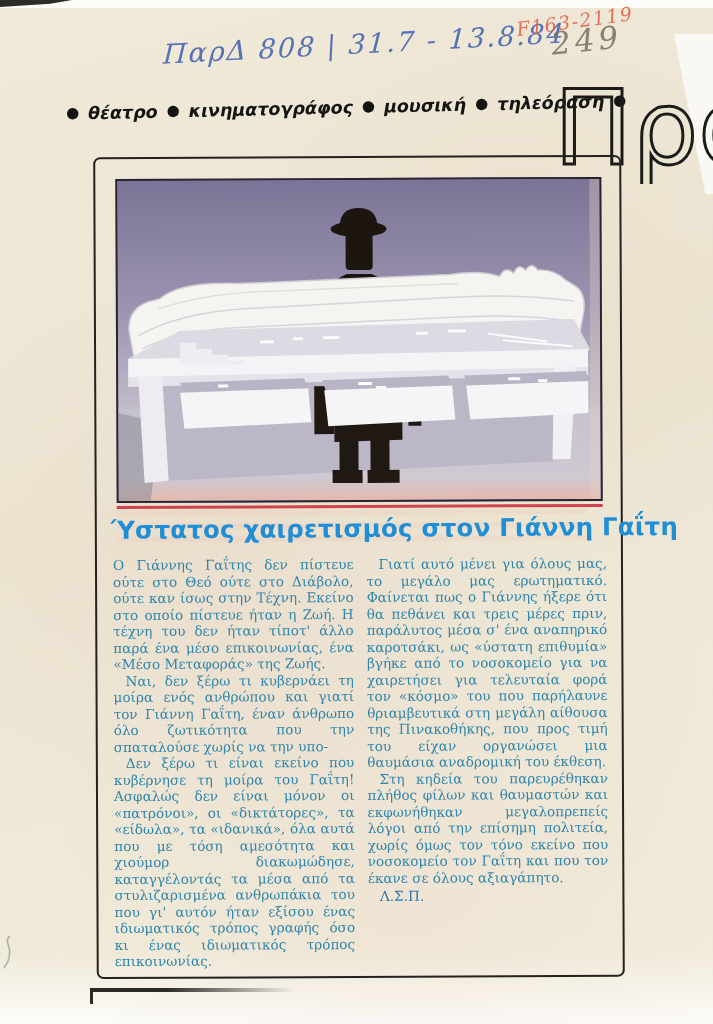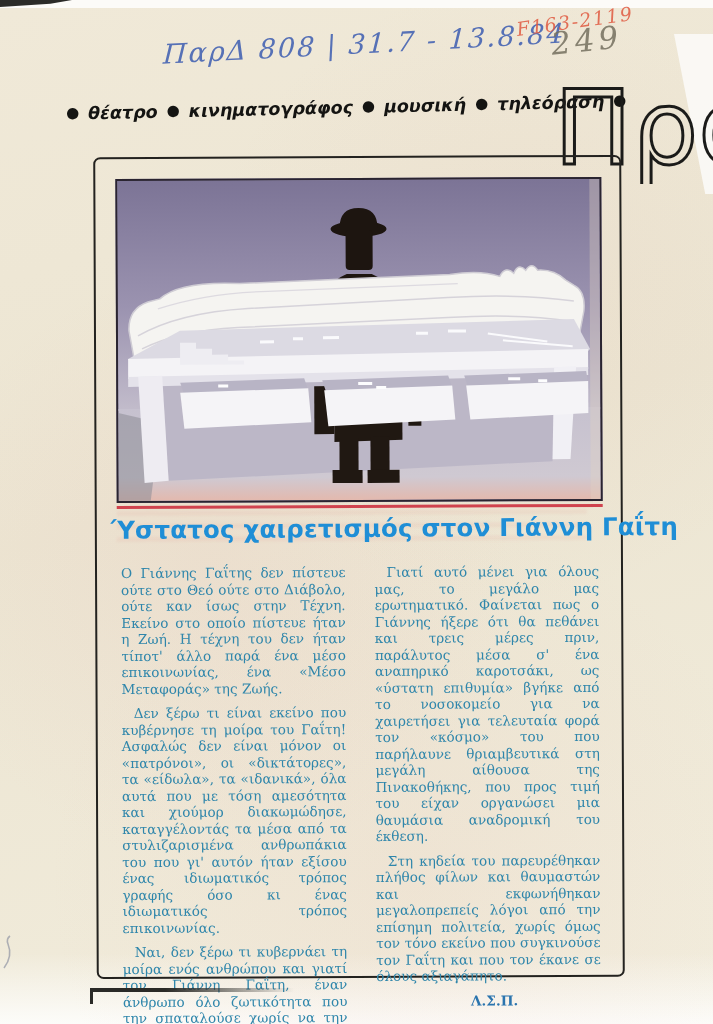--- a/index.html
+++ b/index.html
@@ -76,24 +76,24 @@
     color:#1f8ed6;font-weight:bold;font-size:24.5px;letter-spacing:.2px;
     white-space:nowrap;transform:rotate(-0.15deg);
   }
   .columns{
     position:absolute;left:16px;top:398px;width:494px;height:398px;
     display:flex;gap:13px;
     font-family:"DejaVu Serif",serif;color:#2f86ab;
     font-size:13.6px;line-height:16.5px;text-align:justify;
   }
   .col{width:247px;}
-  .col p{margin:8px;text-indent:12px;}
+  .col p{margin:0;text-indent:12px;}
   .col p.flush{text-indent:0;}
   .signature{
-    text-align:center;font-weight:bold;color:#2a74ae;text-indent:0;
+    text-align:left;font-weight:normal;color:#2a74ae;text-indent:0;
     margin-top:2px !important;
   }
   
   .next-box-top{
     position:absolute;left:90px;top:988px;width:215px;height:4px;
     background:linear-gradient(to right,#2a2a27 35%,rgba(42,42,39,0) 95%);
   }
   .next-box-left{
     position:absolute;left:90px;top:988px;width:3px;height:16px;background:#2a2a27;
   }
@@ -223,26 +223,26 @@
     </svg>
   </div>
 
   <div class="red-line"></div>
   <div class="ghost-rows" style="left:20px;top:349px;width:470px;height:34px;position:absolute;"></div>
   <div class="headline">Ύστατος χαιρετισμός στον Γιάννη Γαΐτη</div>
 
   <div class="columns">
     <div class="col">
       <p class="flush">Ο Γιάννης Γαΐτης δεν πίστευε ούτε στο Θεό ούτε στο Διάβολο, ούτε καν ίσως στην Τέχνη. Εκείνο στο οποίο πίστευε ήταν η Ζωή. Η τέχνη του δεν ήταν τίποτ' άλλο παρά ένα μέσο επικοινωνίας, ένα «Μέσο Μεταφοράς» της Ζωής.</p>
+      <p>Ναι, δεν ξέρω τι κυβερνάει τη μοίρα ενός ανθρώπου και γιατί τον Γιάννη Γαΐτη, έναν άνθρωπο όλο ζωτικότητα που την σπαταλούσε χωρίς να την υπο-</p>
       <p>Δεν ξέρω τι είναι εκείνο που κυβέρνησε τη μοίρα του Γαΐτη! Ασφαλώς δεν είναι μόνον οι «πατρόνοι», οι «δικτάτορες», τα «είδωλα», τα «ιδανικά», όλα αυτά που με τόση αμεσότητα και χιούμορ διακωμώδησε, καταγγέλοντάς τα μέσα από τα στυλιζαρισμένα ανθρωπάκια του που γι' αυτόν ήταν εξίσου ένας ιδιωματικός τρόπος γραφής όσο κι ένας ιδιωματικός τρόπος επικοινωνίας.</p>
-      <p>Ναι, δεν ξέρω τι κυβερνάει τη μοίρα ενός ανθρώπου και γιατί τον Γιάννη Γαΐτη, έναν άνθρωπο όλο ζωτικότητα που την σπαταλούσε χωρίς να την υπο-</p>
     </div>
     <div class="col">
       <p>Γιατί αυτό μένει για όλους μας, το μεγάλο μας ερωτηματικό. Φαίνεται πως ο Γιάννης ήξερε ότι θα πεθάνει και τρεις μέρες πριν, παράλυτος μέσα σ' ένα αναπηρικό καροτσάκι, ως «ύστατη επιθυμία» βγήκε από το νοσοκομείο για να χαιρετήσει για τελευταία φορά τον «κόσμο» του που παρήλαυνε θριαμβευτικά στη μεγάλη αίθουσα της Πινακοθήκης, που προς τιμή του είχαν οργανώσει μια θαυμάσια αναδρομική του έκθεση.</p>
-      <p>Στη κηδεία του παρευρέθηκαν πλήθος φίλων και θαυμαστών και εκφωνήθηκαν μεγαλοπρεπείς λόγοι από την επίσημη πολιτεία, χωρίς όμως τον τόνο εκείνο που συγκινούσε τον Γαΐτη και που τον έκανε σε όλους αξιαγάπητο.</p>
+      <p>Στη κηδεία του παρευρέθηκαν πλήθος φίλων και θαυμαστών και εκφωνήθηκαν μεγαλοπρεπείς λόγοι από την επίσημη πολιτεία, χωρίς όμως τον τόνο εκείνο που νοσοκομείο τον Γαΐτη και που τον έκανε σε όλους αξιαγάπητο.</p>
       <p class="signature">Λ.Σ.Π.</p>
     </div>
   </div>
 </div>
 
 <div class="next-box-top"></div>
 <div class="next-box-left"></div>
 
 <svg class="pen-mark" width="20" height="40" viewBox="0 0 20 40">
   <path d="M4,34 q9,-12 4,-24 q-2,-5 2,-8" fill="none" stroke="#8a8fa0" stroke-width="1.6"></path>

